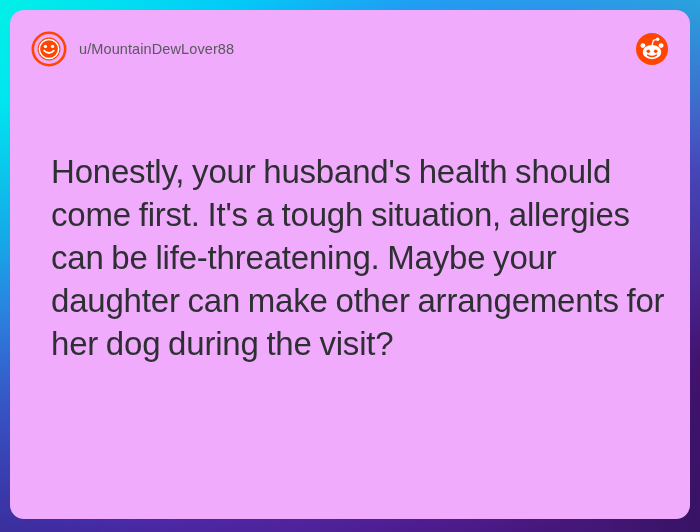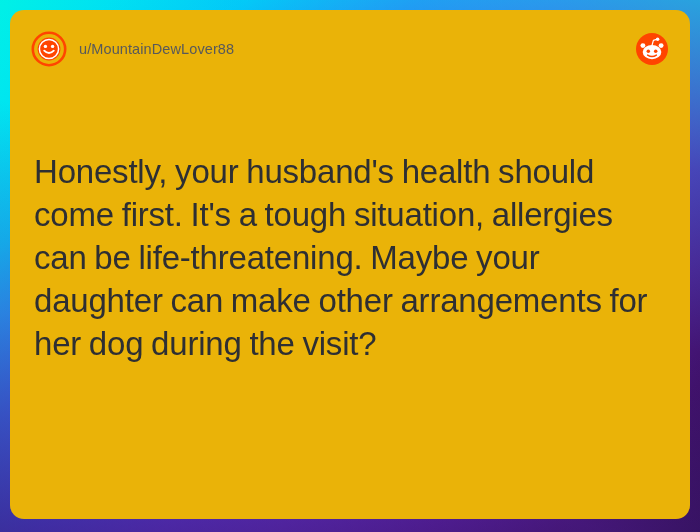--- a/index.html
+++ b/index.html
@@ -50,21 +50,21 @@
         rgba(50,8,90,0.55) 100%);
   }
 
   
   .card {
     position: absolute;
     left: 10px;
     top: 10px;
     width: 680px;
     height: 509px;
-    background: #eab308;
+    background: #f0abfc;
     border-radius: 14px;
     box-sizing: border-box;
     overflow: hidden;
   }
 
   
   .card-header {
     position: absolute;
     left: 0;
     top: 0;
@@ -100,21 +100,21 @@
     width: 32px;
     height: 32px;
     flex: 0 0 32px;
     display: block;
   }
   .reddit-logo svg { display: block; width: 32px; height: 32px; }
 
   
   .post-body {
     position: absolute;
-    left: 24px;
+    left: 41px;
     top: 140px;
     width: 625px;
     font-size: 33px;
     line-height: 43px;
     font-weight: 400;
     color: #2e2f33;
     letter-spacing: -0.2px;
     word-spacing: -1.2px;
     white-space: pre-wrap;
   }

